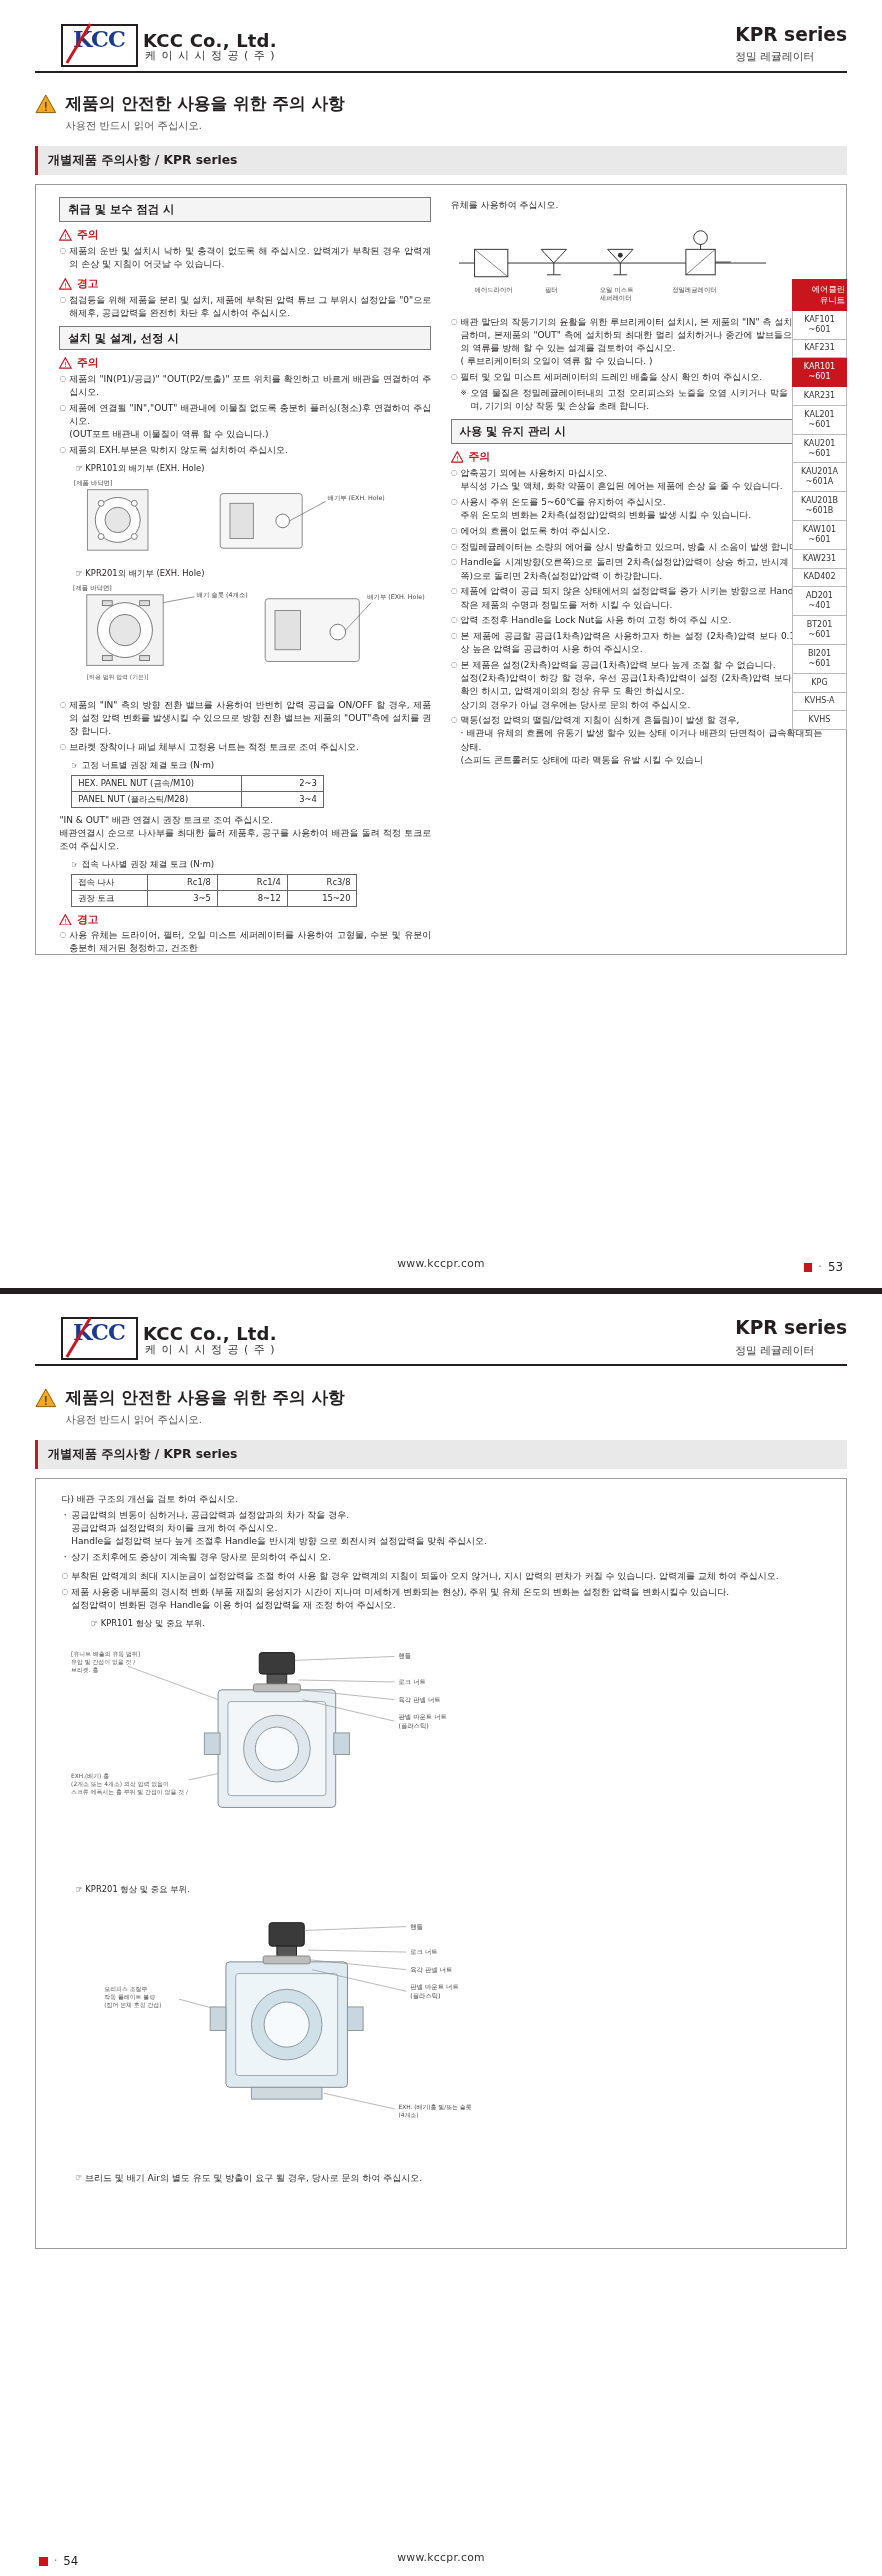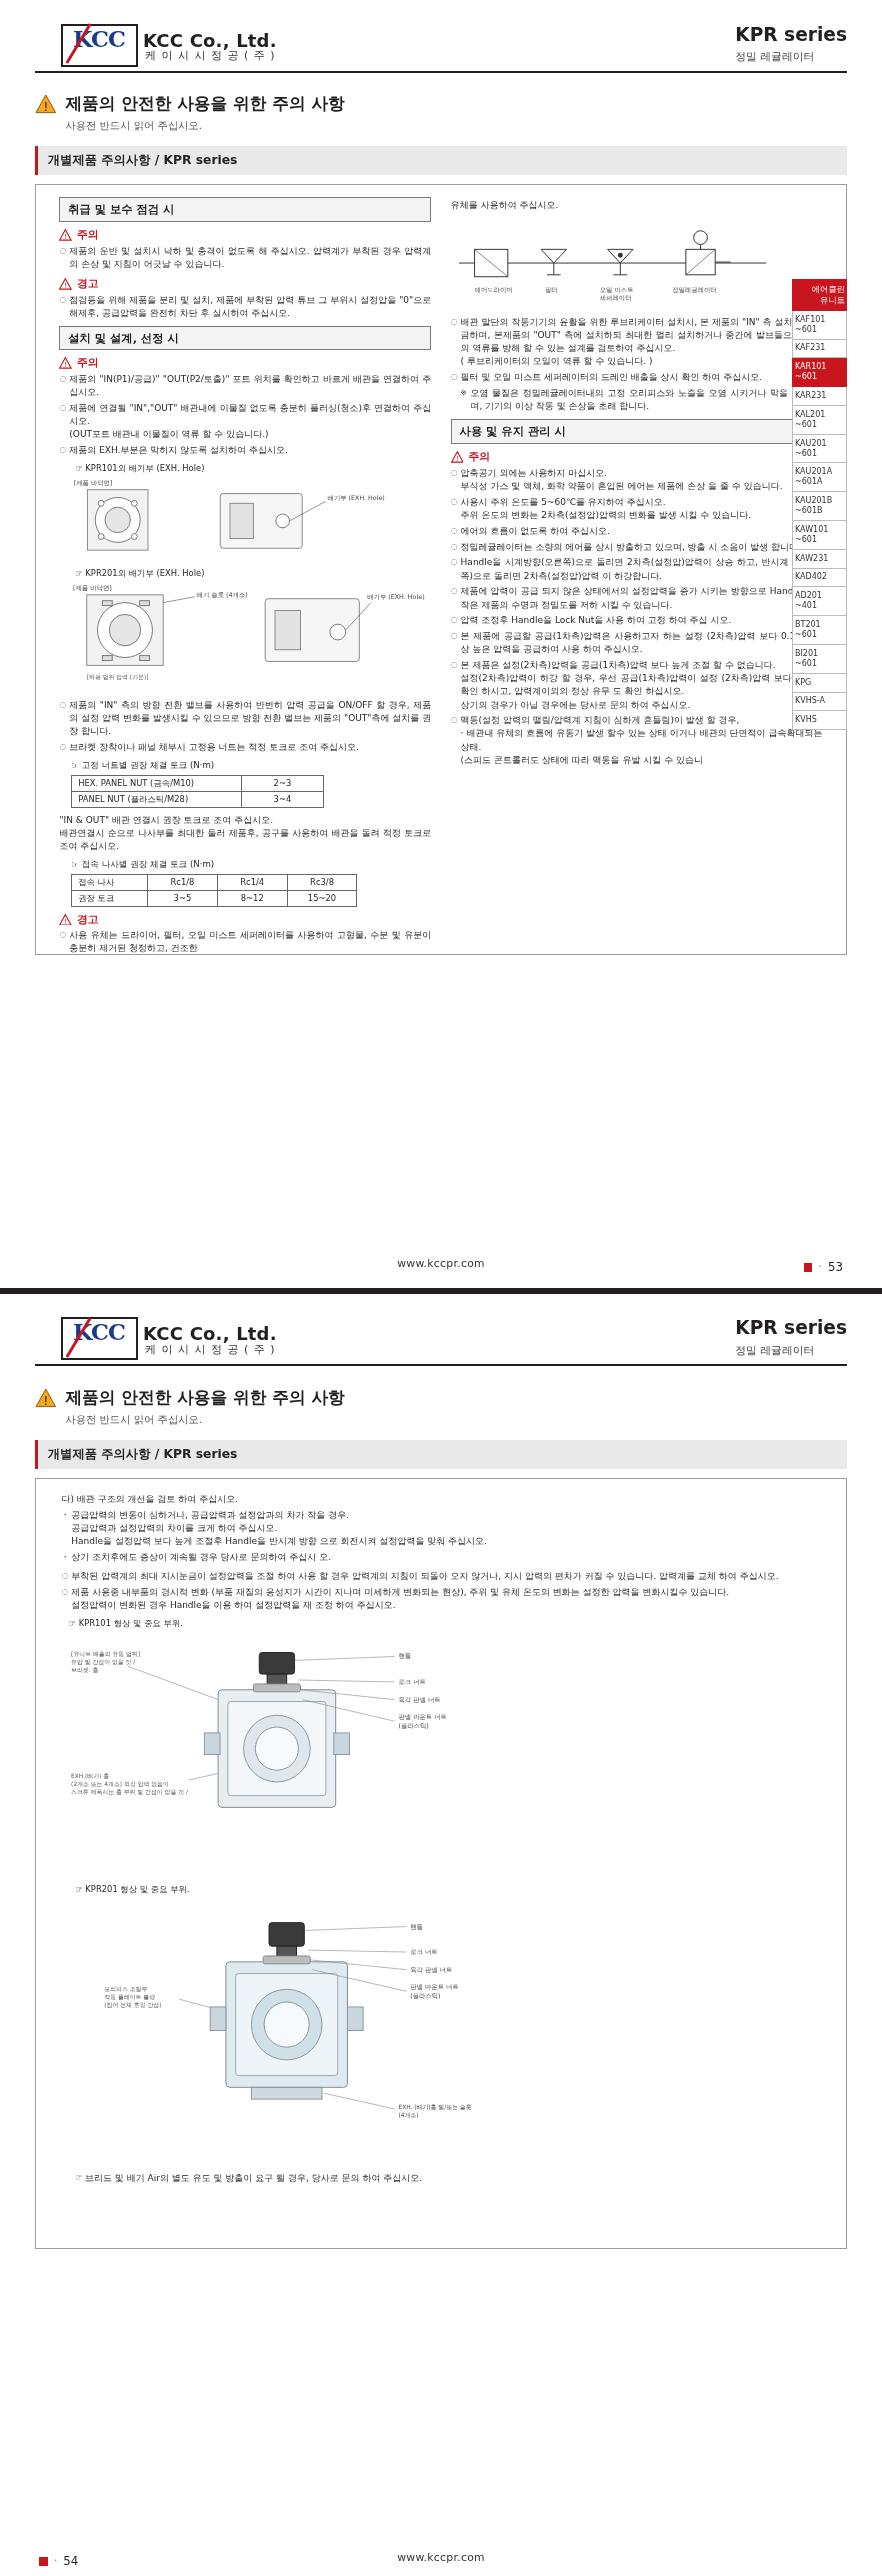--- a/index.html
+++ b/index.html
@@ -58,28 +58,28 @@
   }
   ul.items li:before{content:"◌";position:absolute;left:0;top:0;font-size:7.8px;color:#333;}
   ul.items li.sub:before{content:"※";font-size:7.4px;left:0;top:1px;}
   ul.items li.dash:before{content:"·";font-size:10.8px;left:2px;top:-2px;}
   ul.items li.arrow:before{content:"☞";font-size:7.8px;left:0;top:0;}
   ul.items li.none:before{content:"";}
   .plain{font-size:9px;line-height:1.45;margin:2px 0 3.9px 0;color:#231f20;}
 
   
   table.t{border-collapse:collapse;margin:2.9px 0 5.9px 11.8px;font-size:8.4px;}
-  table.t td{border:1px solid #666;padding:2px 5.9px;text-align:center;}
+  table.t td{border:1px solid #666;padding:2px 5.9px;text-align:right;}
   table.t td.l{text-align:left;}
   .tcap{font-size:8.6px;margin:3.9px 0 1px 11.8px;}
 
   
   .tabs{position:absolute;right:-1px;top:94px;width:55px;}
   .tab-hd{background:#c9151e;color:#fff;font-size:8.3px;text-align:right;padding:4.9px 2px;line-height:1.3;}
-  .tab{border:1px solid #bbb;border-top:none;background:#fff;color:#333;font-size:8px;text-align:left;padding:3.9px 2px;line-height:1.25;}
+  .tab{border:1px solid #bbb;border-top:none;background:#fff;color:#333;font-size:8px;text-align:center;padding:3.9px 2px;line-height:1.25;}
   .tab.active{background:#c9151e;color:#fff;border-color:#c9151e;}
 
   
   .foot{position:absolute;left:0;right:0;bottom:17.6px;text-align:center;font-size:10.8px;color:#333;}
   .foot .url{letter-spacing:0.3px;}
   .pg-right{position:absolute;right:39px;bottom:13.7px;font-size:11.8px;color:#231f20;display:flex;align-items:center;gap:5.9px;}
   .pg-left{position:absolute;left:39px;bottom:13.7px;font-size:11.8px;color:#231f20;display:flex;align-items:center;gap:5.9px;}
   .pg-sq{width:8.8px;height:8.8px;background:#c9151e;display:inline-block;}
   .pg-dot{color:#888;}
 
@@ -426,21 +426,21 @@
 Handle을 설정압력 보다 높게 조절후 Handle을 반시계 방향 으로 회전시켜 설정압력을 맞춰 주십시오.</li>
         <li class="dash">상기 조치후에도 증상이 계속될 경우 당사로 문의하여 주십시 오.</li>
       </ul>
 
       <ul class="items">
         <li>부착된 압력계의 최대 지시눈금이 설정압력을 조절 하여 사용 할 경우 압력계의 지침이 되돌아 오지 않거나, 지시 압력의 편차가 커질 수 있습니다. 압력계를 교체 하여 주십시오.</li>
         <li style="white-space:pre-line">제품 사용중 내부품의 경시적 변화 (부품 재질의 응성지가 시간이 지나며 미세하게 변화되는 현상), 주위 및 유체 온도의 변화는 설정한 압력을 변화시킬수 있습니다.
 설정압력이 변화된 경우 Handle을 이용 하여 설정압력을 재 조정 하여 주십시오.</li>
       </ul>
 
-      <div class="fig-cap" style="margin-left:7px">☞ KPR101 형상 및 중요 부위.</div>
+      <div class="fig-cap" style="margin-left:29px">☞ KPR101 형상 및 중요 부위.</div>
 
       
       <svg width="549" height="245" viewBox="0 0 560 250" style="margin-left:9.8px">
 
         <text x="0" y="26" font-size="6" fill="#555" font-family="DejaVu Sans">[유니트 배출의 유동 범위]</text>
         <text x="0" y="34" font-size="6" fill="#555" font-family="DejaVu Sans">유압 및 간섭이 없을 것 /</text>
         <text x="0" y="42" font-size="6" fill="#555" font-family="DejaVu Sans">브라켓. 홀</text>
         <line x1="58" y1="36" x2="150" y2="70" stroke="#888" stroke-width=".6"></line>
 
         <text x="0" y="150" font-size="6" fill="#555" font-family="DejaVu Sans">EXH.(배기) 홀</text>

